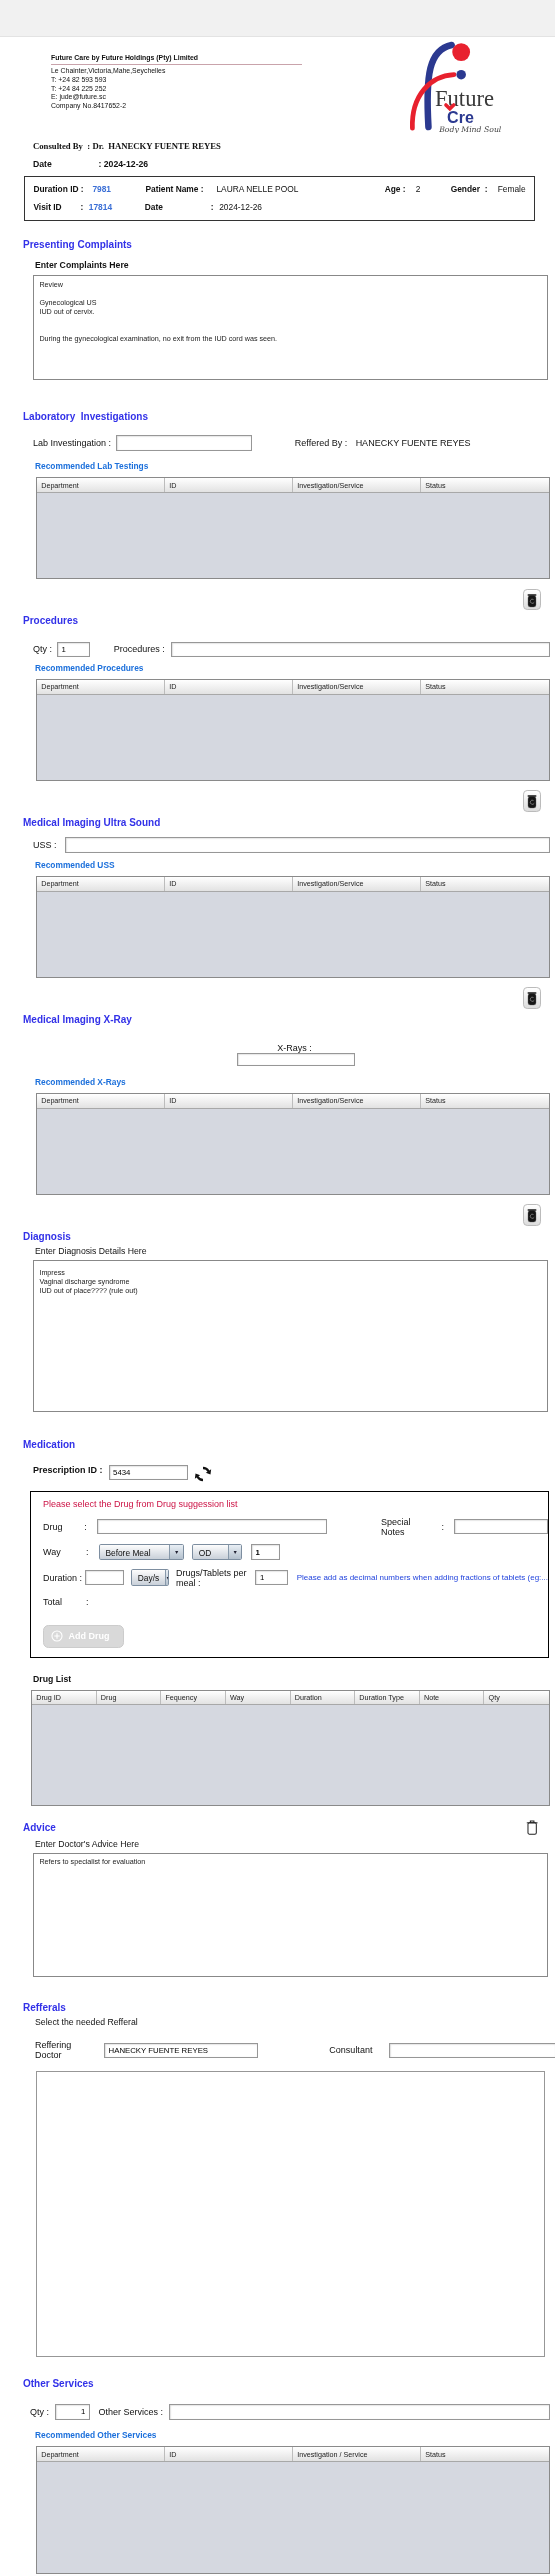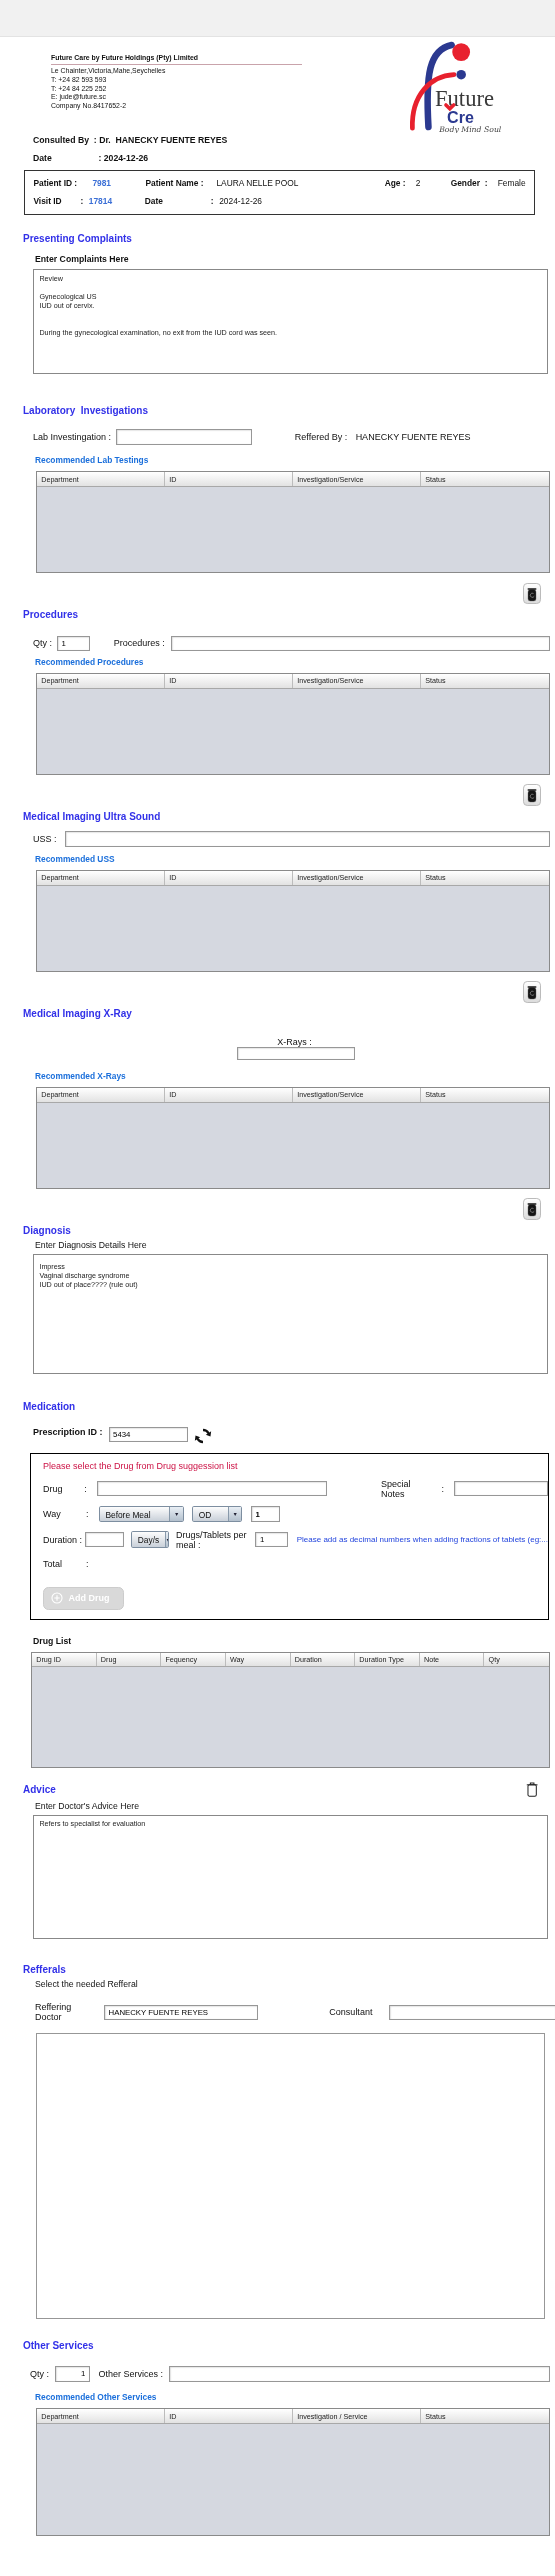--- a/index.html
+++ b/index.html
@@ -11,40 +11,40 @@
   .top-band { height:37px; background:#f1f1f1; border-bottom:0.6px solid #e3e3e3; }
 
   
   .header-wrap { display:flex; justify-content:space-between; padding:2.4px 33px 0 51px; }
   .company { padding-top:13px; }
   .company-name { font-size:7.8px; font-weight:bold; margin:0 0 1.8px 0; border-bottom:1.2px solid #c9a3ab; padding-bottom:3px; width:251px; }
   .company p { font-size:6.9px; margin:1.8px 0; }
   .logo-box { width:129px; height:94px; position:relative; }
 
   
-  .consult-line { margin:2px 0 0 33px; font-weight:bold; font-size:8.7px; }
+  .consult-line { margin:8px 0 0 33px; font-weight:bold; font-size:8.7px;font-family:Liberation Serif, serif; }
   .date-line { margin:7.2px 0 7.2px 33px; font-weight:bold; font-size:8.7px; }
   .lbl-w { display:inline-block; width:63px; }
 
   
   .patient-box { margin:2.4px 21px 0 24px; border:1.2px solid #333; padding:7.2px 8.4px; font-size:8.4px; }
   .p-row { display:flex; align-items:baseline; }
   .p-row + .p-row { margin-top:8.4px; }
   .b { font-weight:bold; }
   .blue-id { color:#3b6fd6; font-weight:bold; }
 
   
   .sec-h { color:#3231e8; font-size:10px; font-weight:bold; margin:0 0 0 23px; white-space:pre-wrap; }
   .sub-h { font-weight:bold; font-size:8.7px; margin:10.8px 0 4.8px 35px; }
   .sub-h-light { font-size:8.7px; margin:9.6px 0 3.6px 35px; }
   .rec-label { color:#1b6fdb; font-weight:bold; font-size:8.4px; margin:10.8px 0 6px 35px; }
 
   textarea.big-area { display:block; margin-left:33px; width:515px; border:0.6px solid #888; font:7.2px "Liberation Sans", sans-serif; padding:3.6px 5.4px; resize:none; color:#222; background:#fff; }
   .area-complaints { height:105px; }
-  .area-diagnosis  { height:120px; }
+  .area-diagnosis  { height:152px; }
   .area-advice     { height:124px; }
 
   
   .inline-row { margin-left:33px; display:flex; align-items:center; font-size:9px; }
   input.ui { border:0.6px solid #979797; box-shadow:inset 0.6px 0.6px 1.2px rgba(0,0,0,.18); height:15.5px; font:7.8px "Liberation Sans",sans-serif; padding:1.2px 3.6px; background:#fff; }
 
   
   .rec-table { margin-left:36px; width:514px; border:0.6px solid #8a8a8a; border-top:1.2px solid #8a8a8a; }
   .rt-head { display:flex; background:linear-gradient(#ffffff,#e2e2e2); border-bottom:0.6px solid #a8a8a8; }
   .rt-head .cell { font-size:7.2px; color:#222; padding:2.4px 4.2px; border-right:0.6px solid #bcbcbc; overflow:hidden; white-space:nowrap; }
@@ -119,21 +119,21 @@
     <span class="pre">Dr.  HANECKY FUENTE REYES</span>
   </div>
   <div class="date-line">
     <span class="lbl-w">Date</span>
     <span>:</span>
     <span>2024-12-26</span>
   </div>
 
   <div class="patient-box">
     <div class="p-row">
-      <span class="b" style="width:59px;">Patient ID :</span>
+      <span class="b" style="width:59px;">Duration ID :</span>
       <span class="blue-id" style="width:53px;">7981</span>
       <span class="b" style="width:71px;">Patient Name :</span>
       <span style="flex:1;">LAURA NELLE POOL</span>
       <span class="b" style="width:31px;">Age :</span>
       <span style="width:35px;">2</span>
       <span class="b pre" style="width:47px;">Gender  :</span>
       <span>Female</span>
     </div>
     <div class="p-row">
       <span class="b" style="width:47px;">Visit ID</span>

